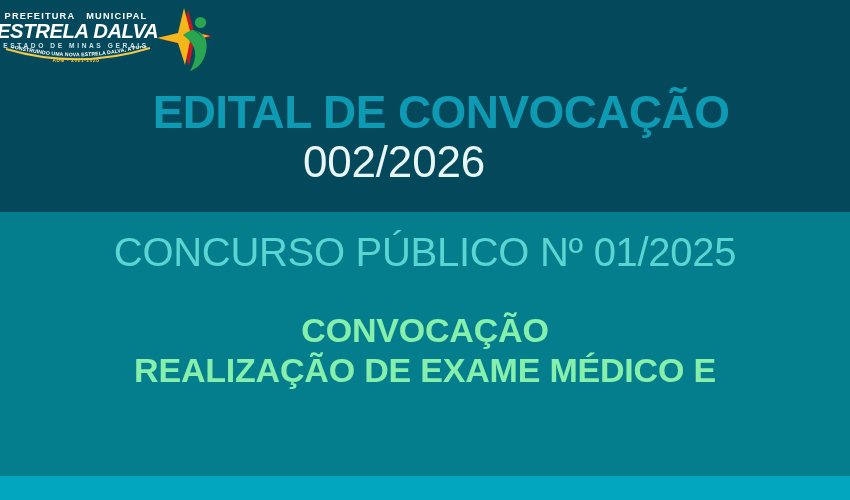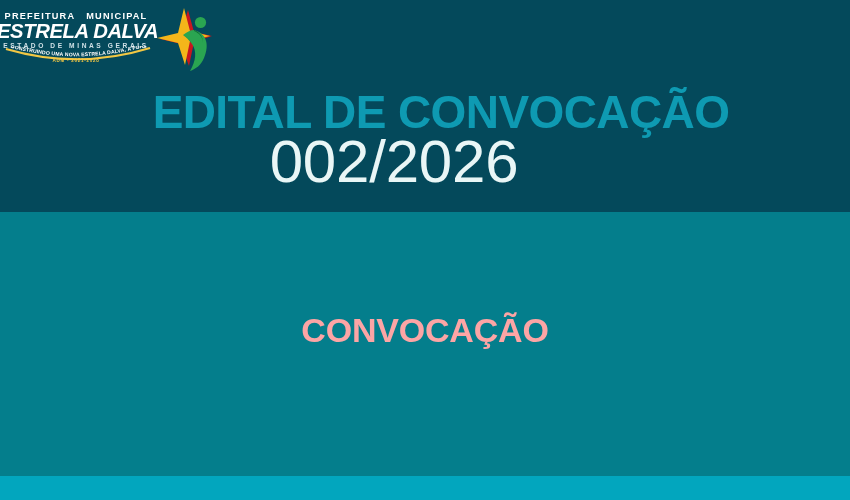--- a/index.html
+++ b/index.html
@@ -130,21 +130,21 @@
     line-height: 52px;
     white-space: nowrap;
   }
   .edital-number {
     position: absolute;
     left: 0;
     top: 136px;
     width: 788px;
     text-align: center;
     color: #e9f6f6;
-    font-size: 60px;
+    font-size: 44px;
     font-weight: normal;
     letter-spacing: -0.2px;
     line-height: 52px;
     white-space: nowrap;
   }
 
   
   .band-mid {
     position: absolute;
     left: 0;
@@ -165,21 +165,21 @@
     letter-spacing: -0.3px;
     line-height: 48px;
     white-space: nowrap;
   }
   .callout {
     position: absolute;
     left: 0;
     top: 310px;
     width: 850px;
     text-align: center;
-    color: #fca5a5;
+    color: #86efac;
     font-size: 34px;
     font-weight: bold;
     letter-spacing: -0.2px;
     line-height: 40px;
   }
   .callout .ln { display: block; white-space: nowrap; }
 
   
   .band-bottom {
     position: absolute;
@@ -238,20 +238,22 @@
       </div>
 
     </div>
   </div>
 
   <div class="edital-title">EDITAL DE CONVOCAÇÃO</div>
   <div class="edital-number">002/2026</div>
 
   <div class="band-mid"></div>
 
+  <div class="concurso">CONCURSO PÚBLICO Nº 01/2025</div>
 
   <div class="callout">
     <span class="ln">CONVOCAÇÃO</span>
+    <span class="ln">REALIZAÇÃO DE EXAME MÉDICO E</span>
   </div>
 
   <div class="band-bottom"></div>
 
 </div>
 
 </body></html>

